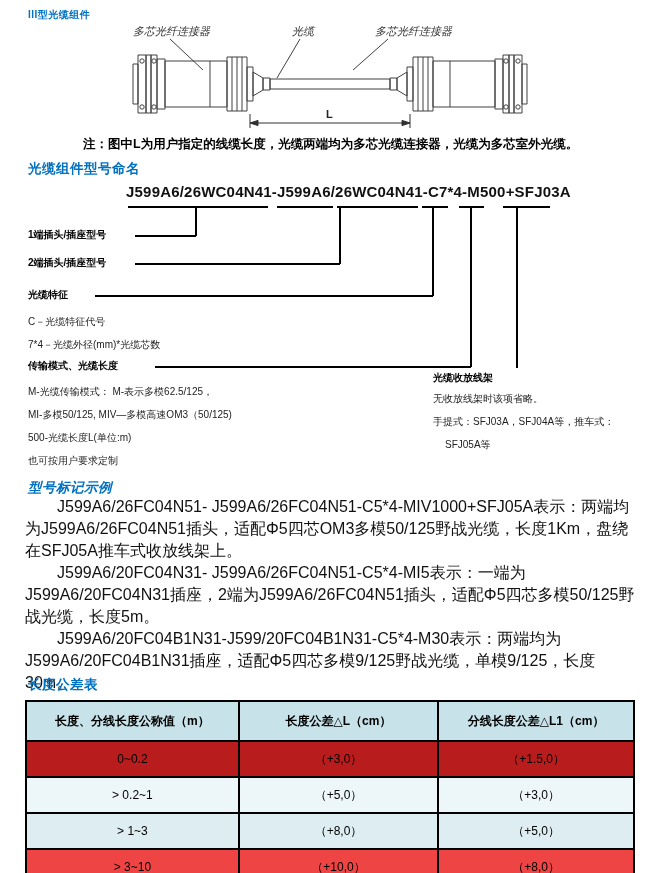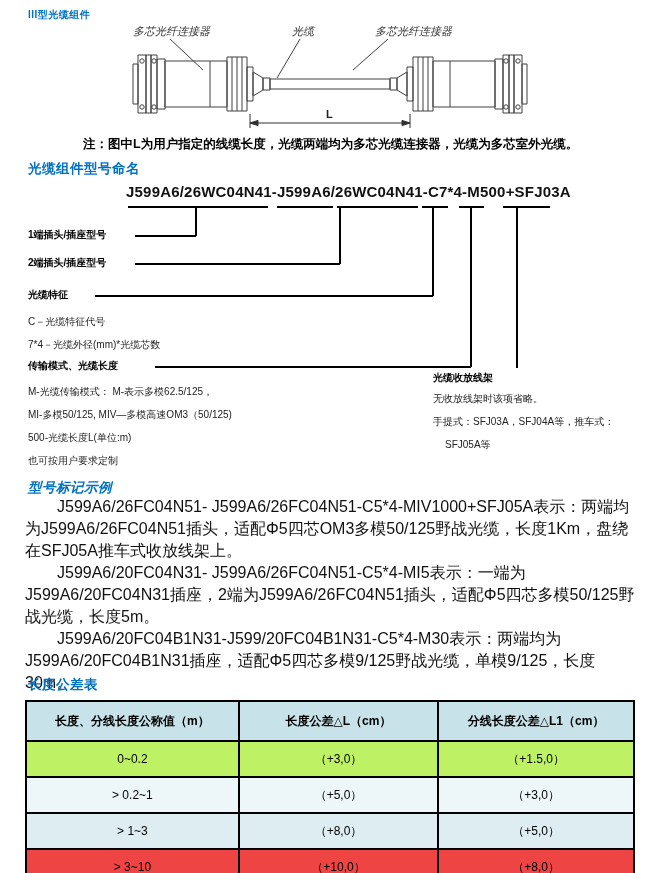--- a/index.html
+++ b/index.html
@@ -148,21 +148,21 @@
         <col style="width:32.2%">
       </colgroup>
     <thead>
       <tr style="background:#c7e2e9;">
         <th>长度、分线长度公称值（m）</th>
         <th>长度公差△L（cm）</th>
         <th>分线长度公差△L1（cm）</th>
       </tr>
     </thead>
     <tbody>
-      <tr style="background:#bef264;">
+      <tr style="background:#b91c1c;">
         <td>0~0.2</td>
         <td>（+3,0）</td>
         <td>（+1.5,0）</td>
       </tr>
       <tr style="background:#edf6f9;">
         <td>&gt; 0.2~1</td>
         <td>（+5,0）</td>
         <td>（+3,0）</td>
       </tr>
       <tr style="background:#ddedf2;">

